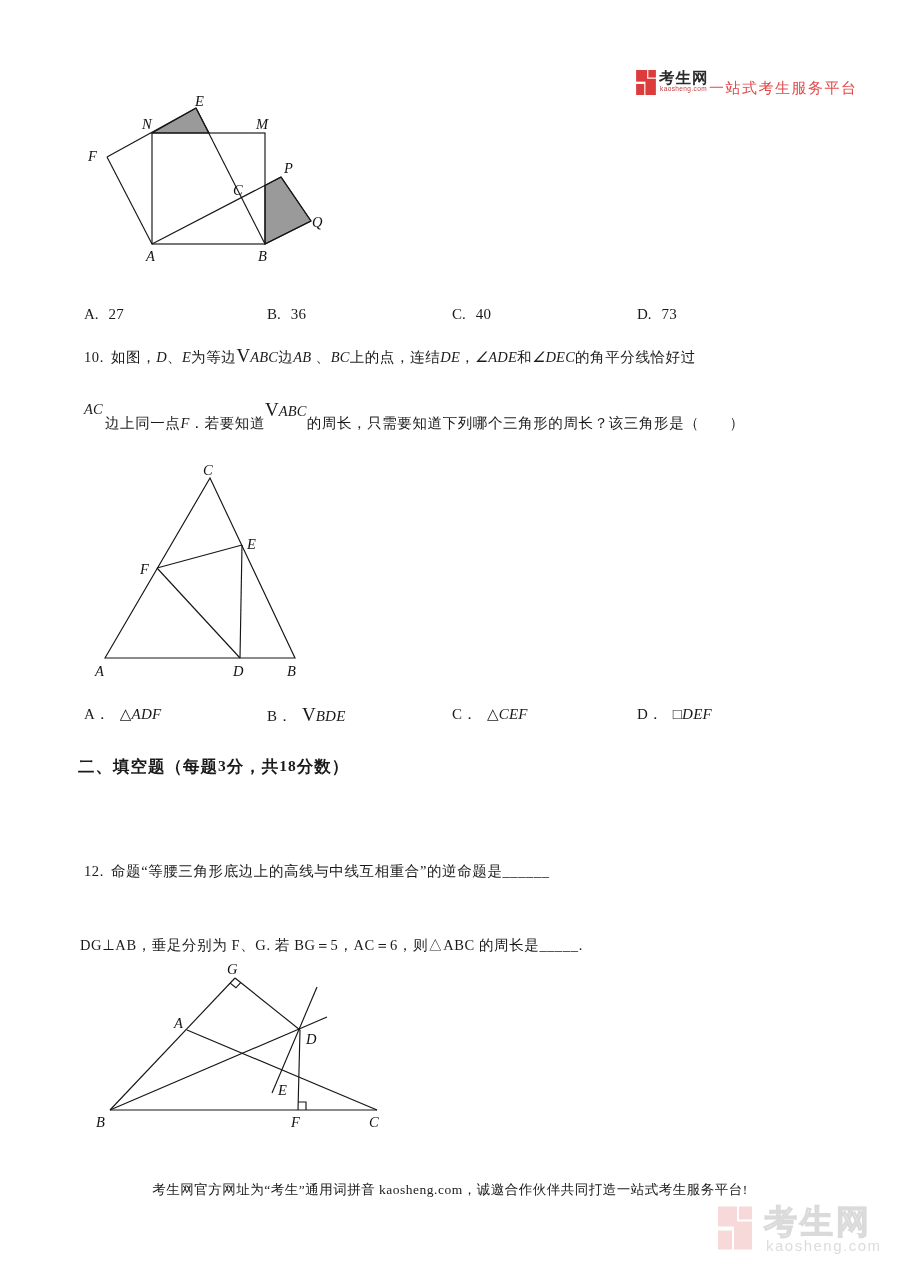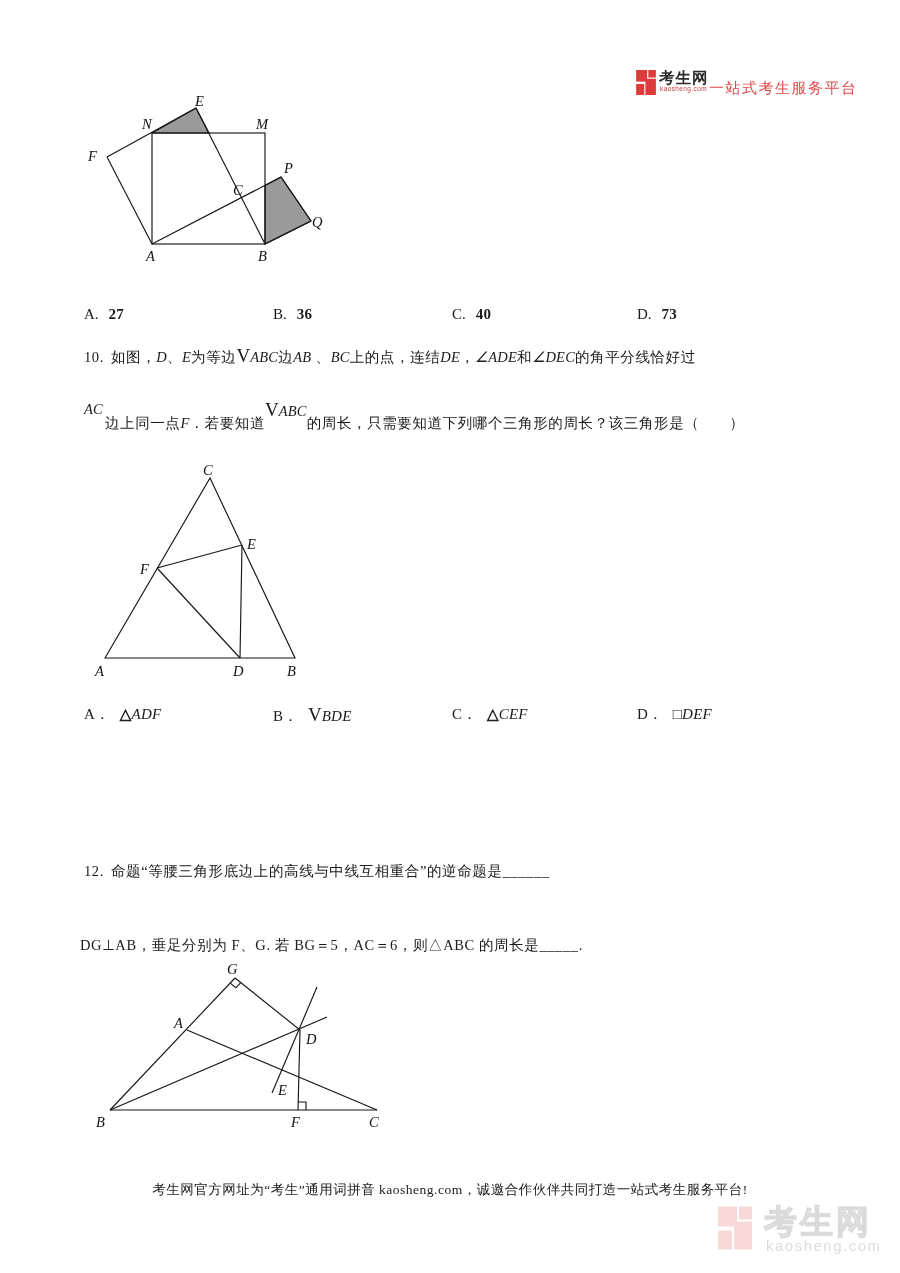--- a/index.html
+++ b/index.html
@@ -2,31 +2,31 @@
 <html><head>
 <meta charset="utf-8">
 <style>
   html,body{margin:0;padding:0;background:#fff;}
   #page{position:relative;width:900px;height:1273px;background:#ffffff;overflow:hidden;
         font-family:"Liberation Serif",serif;color:#1a1a1a;}
   .abs{position:absolute;}
   .body-text{font-size:14.5px;letter-spacing:0.6px;line-height:22px;white-space:nowrap;}
   .qnum{font-family:"Liberation Serif",serif;margin-right:7px;}
   .m{font-family:"Liberation Serif",serif;font-style:italic;letter-spacing:0.2px;}
-  .r{font-family:"Liberation Serif",serif;letter-spacing:0.2px;font-weight:bold;}
+  .r{font-family:"Liberation Serif",serif;letter-spacing:0.2px;}
   .v{font-family:"Liberation Serif",serif;font-size:19px;line-height:1;letter-spacing:0;}
   .upA{position:relative;top:-14px;margin-right:2px;}
   .upB{position:relative;top:-12px;}
   .num{font-family:"Liberation Serif",serif;font-weight:700;font-size:15.5px;position:relative;top:-1px;}
   .ol{margin-right:10px;}
   
   .optrow{position:absolute;left:0;top:0;width:900px;height:24px;}
   .opt{position:absolute;top:0;font-size:15px;white-space:nowrap;}
   .opt .lab{font-family:"Liberation Serif",serif;margin-right:10px;}
-  .o1{left:84px;} .o2{left:273px;} .o3{left:452px;} .o4{left:637px;}
+  .o1{left:84px;} .o2{left:267px;} .o3{left:452px;} .o4{left:637px;}
   
   #sec2{font-size:16.5px;font-weight:700;letter-spacing:1px;white-space:nowrap;}
   
   svg{display:block;}
   .fig line,.fig path,.fig polygon,.fig polyline,.fig rect{stroke:#161616;stroke-width:1.15;fill:none;}
   .fig .shade{fill:#9a9a9a;stroke:#161616;}
   .figlbl{font-family:"Liberation Serif",serif;font-style:italic;font-size:14.5px;fill:#111;stroke:none;}
   
   #brand{left:636px;top:68px;width:200px;height:34px;}
   #brand-name{position:absolute;left:23px;top:0px;font-family:"Liberation Sans",sans-serif;
@@ -113,20 +113,21 @@
       <text x="287" y="676" class="figlbl">B</text>
     </svg>
 
   <div class="optrow" style="top:705px;">
     <span class="opt o1"><span class="ol">A．</span><span class="r">△</span><span class="m">ADF</span></span>
     <span class="opt o2"><span class="ol">B．</span><span class="v">V</span><span class="m">BDE</span></span>
     <span class="opt o3"><span class="ol">C．</span><span class="r">△</span><span class="m">CEF</span></span>
     <span class="opt o4"><span class="ol">D．</span><span class="r">□</span><span class="m">DEF</span></span>
   </div>
 
+  <div id="sec2" class="abs" style="left:78px;top:756px;"><span>二、填空题（每题</span><span class="num">3</span><span>分，共</span><span class="num">18</span><span>分数）</span></div>
 
 
   <div class="abs body-text" style="left:84px;top:860px;">
     <span class="qnum">12.</span><span><span>命题“等腰三角形底边上的高线与中线互相重合”的逆命题是</span><span>______</span></span>
   </div>
 
   <div class="abs body-text" style="left:80px;top:934px;font-family:Liberation Serif, serif;">
     <span><span>DG⊥AB，垂足分别为 F、G. 若 BG＝5，AC＝6，则△ABC 的周长是</span><span>_____</span><span>.</span></span>
   </div>
 

